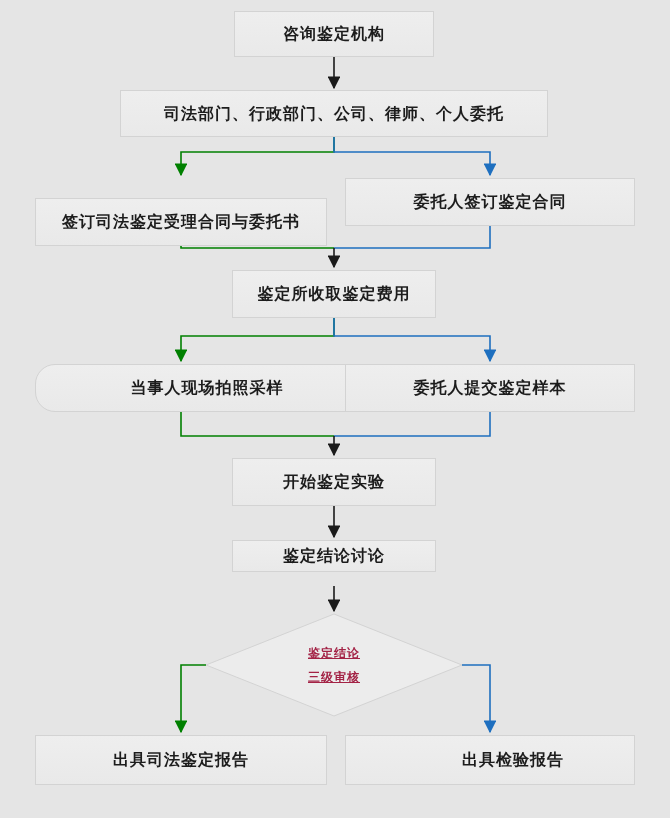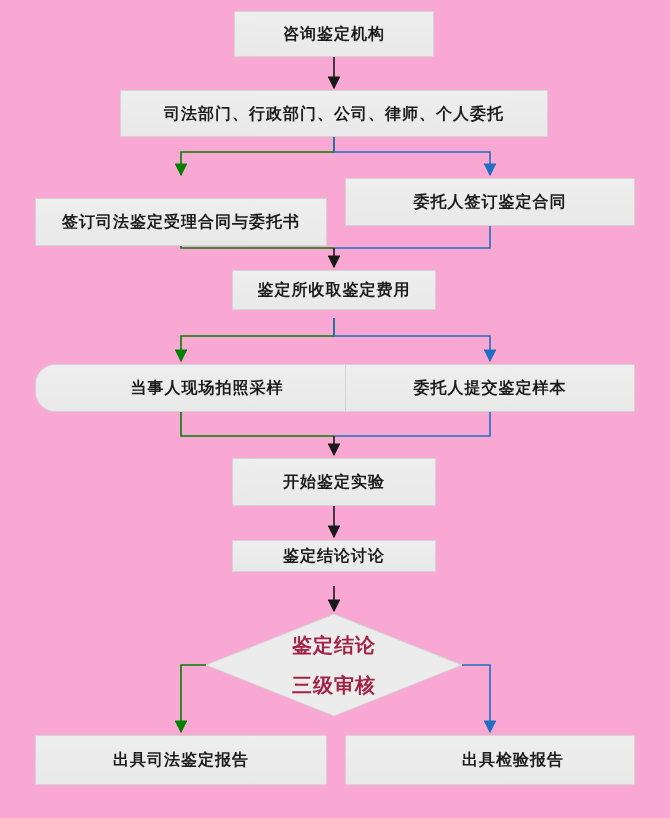--- a/index.html
+++ b/index.html
@@ -15,21 +15,21 @@
   * { box-sizing: border-box; margin: 0; padding: 0; }
   html, body { background: #ffffff; }
   body {
     font-family: "DejaVu Sans", "Liberation Sans", sans-serif;
   }
   .canvas {
     position: relative;
     width: 670px;
     height: 818px;
     margin: 0 auto;
-    background: #f9a8d4;
+    background: #e5e5e5;
     overflow: hidden;
   }
   .connectors {
     position: absolute;
     left: 0; top: 0;
     width: 670px; height: 818px;
   }
   .node {
     position: absolute;
     background: linear-gradient(#eeeeee, var(--box-fill, #e9e9e9));
@@ -45,24 +45,25 @@
     line-height: 1.2;
   }
   .diamond-label {
     position: absolute;
     display: flex;
     flex-direction: column;
     align-items: center;
     justify-content: center;
     text-align: center;
     font-weight: bold;
-    font-size: 20px;
+    font-size: 12px;
     letter-spacing: 1px;
     line-height: 2;
     color: var(--review-text, #a32245);
+    text-decoration: underline;
   }
   .edge { fill: none; stroke-width: 1.6px; }
   .edge.black { stroke: var(--flow-black, #1a1a1a); }
   .edge.green { stroke: var(--branch-green, #008000); }
   .edge.blue  { stroke: var(--branch-blue, #1e6fbf); }
   .ah-black { fill: var(--flow-black, #1a1a1a); }
   .ah-green { fill: var(--branch-green, #008000); }
   .ah-blue  { fill: var(--branch-blue, #1e6fbf); }
   .diamond {
     fill: var(--diamond-fill, #ececec);
@@ -110,21 +111,21 @@
     <polygon class="diamond" points="334,614 462,665 334,716 206,665"></polygon>
 
     <path class="edge green" d="M206,665 L181,665 L181,732" marker-end="url(#ah-green)"></path>
     <path class="edge blue" d="M462,665 L490,665 L490,732" marker-end="url(#ah-blue)"></path>
   </svg>
 
   <div class="node" style="left:234px; top:11px;  width:200px; height:46px;">咨询鉴定机构</div>
   <div class="node" style="left:120px; top:90px;  width:428px; height:47px;">司法部门、行政部门、公司、律师、个人委托</div>
   <div class="node" style="left:35px;  top:178px; width:292px; height:48px;margin-top:20px;">签订司法鉴定受理合同与委托书</div>
   <div class="node" style="left:345px; top:178px; width:290px; height:48px;">委托人签订鉴定合同</div>
-  <div class="node" style="left:232px; top:270px; width:204px; height:40px;">鉴定所收取鉴定费用</div>
+  <div class="node" style="left:232px; top:270px; width:204px; height:48px;">鉴定所收取鉴定费用</div>
   <div class="node" style="left:35px;  top:364px; width:344px; height:48px;border-radius:20px;">当事人现场拍照采样</div>
   <div class="node" style="left:345px; top:364px; width:290px; height:48px;">委托人提交鉴定样本</div>
   <div class="node" style="left:232px; top:458px; width:204px; height:48px;text-align:center;">开始鉴定实验</div>
   <div class="node" style="left:232px; top:540px; width:204px; height:32px;">鉴定结论讨论</div>
 
   <div class="diamond-label" style="left:234px; top:633px; width:200px; height:64px;">
     <div>鉴定结论</div>
     <div>三级审核</div>
   </div>
 

